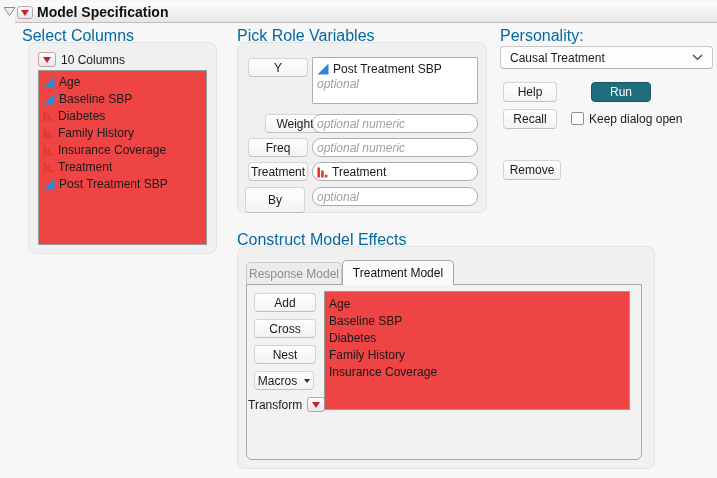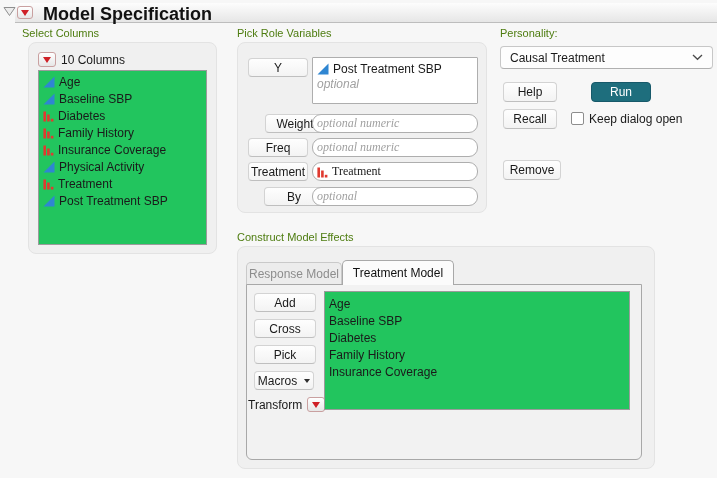--- a/index.html
+++ b/index.html
@@ -9,45 +9,45 @@
     font-family:"Liberation Sans",sans-serif;
     font-size:12px;color:#1a1a1a;
     -webkit-font-smoothing:antialiased;
   }
   .abs{position:absolute;box-sizing:border-box;}
 
   
   .header-strip{left:15px;top:3px;right:0;height:20px;
     background:linear-gradient(#fdfdfd,#e6e6e6);
     border-bottom:1px solid #bdbdbd;}
-  .page-title{left:37px;top:4px;font-size:18px;font-weight:bold;color:#111;margin-left:6px;}
-
-  
-  .section-label{font-size:11px;color:#4d7c0f;}
+  .page-title{left:37px;top:4px;font-size:14px;font-weight:bold;color:#111;}
+
+  
+  .section-label{font-size:16px;color:#0369a1;}
 
   
   .panel{background:#f0f0f0;border:1px solid #e3e3e3;border-radius:8px;}
 
   
-  .listbox{background:#22c55e;border:1px solid #9b9b9b;}
+  .listbox{background:#ef4444;border:1px solid #9b9b9b;}
 
   .item-row{display:flex;align-items:center;gap:4px;height:17px;padding-left:4px;white-space:nowrap;}
   .item-row svg{flex:0 0 auto;display:block;}
 
   
   .jmp-btn{display:flex;align-items:center;justify-content:center;
     background:linear-gradient(#fefefe,#f3f3f3);
     border:1px solid #d3d3d3;border-bottom-color:#bfbfbf;
     border-radius:4px;color:#1a1a1a;cursor:default;}
   .run-btn{background:var(--c-run_button,#1e6e7d);color:var(--c-run_button_text,#fff);
     border:1px solid #17596a;border-radius:4px;}
 
   
   .field{background:#fff;border:1px solid #aeaeae;border-radius:9px;
-    display:flex;align-items:center;padding:0 4px;font-family:Liberation Serif, serif;}
+    display:flex;align-items:center;padding:0 4px;}
   .placeholder{font-style:italic;color:#a0a0a0;}
 
   .dropzone{background:#fff;border:1px solid #aeaeae;border-radius:1px;padding:2px 4px;}
 
   
   .dropdown{background:#fdfdfd;border:1px solid #c7c7c7;border-bottom-color:#b0b0b0;
     border-radius:4px;display:flex;align-items:center;justify-content:space-between;
     padding:8px 9px;}
 
   
@@ -124,26 +124,20 @@
     </div>
     <div class="item-row">
       <svg class="nom" width="11" height="12" viewBox="0 0 11 12">
           <rect x="0.4" y="1.5" width="2.6" height="10"></rect>
           <rect x="4.1" y="4.5" width="2.6" height="7"></rect>
           <rect x="7.8" y="8.8" width="2.6" height="2.7"></rect>
         </svg>
       <span>Insurance Coverage</span>
     </div>
     <div class="item-row">
-      <svg class="cont" width="12" height="12" viewBox="0 0 12 12">
-          <polygon points="0.5,11.5 11.5,0.5 11.5,11.5"></polygon>
-        </svg>
-      <span>Physical Activity</span>
-    </div>
-    <div class="item-row">
       <svg class="nom" width="11" height="12" viewBox="0 0 11 12">
           <rect x="0.4" y="1.5" width="2.6" height="10"></rect>
           <rect x="4.1" y="4.5" width="2.6" height="7"></rect>
           <rect x="7.8" y="8.8" width="2.6" height="2.7"></rect>
         </svg>
       <span>Treatment</span>
     </div>
     <div class="item-row">
       <svg class="cont" width="12" height="12" viewBox="0 0 12 12">
           <polygon points="0.5,11.5 11.5,0.5 11.5,11.5"></polygon>
@@ -180,21 +174,21 @@
   <div class="abs jmp-btn" style="left:10px;top:119px;width:60px;height:19px;">Treatment</div>
   <div class="abs field" style="left:74px;top:119px;width:166px;height:19px;gap:4px;">
     <svg class="nom" width="11" height="12" viewBox="0 0 11 12">
         <rect x="0.4" y="1.5" width="2.6" height="10"></rect>
         <rect x="4.1" y="4.5" width="2.6" height="7"></rect>
         <rect x="7.8" y="8.8" width="2.6" height="2.7"></rect>
       </svg>
     <span>Treatment</span>
   </div>
 
-  <div class="abs jmp-btn" style="left:26px;top:144px;width:60px;height:19px;">By</div>
+  <div class="abs jmp-btn" style="left:7px;top:144px;width:60px;height:26px;">By</div>
   <div class="abs field" style="left:74px;top:144px;width:166px;height:19px;">
     <span class="placeholder">optional</span>
   </div>
 </div>
 
 <span class="abs section-label" style="left:500px;top:27px;">Personality:</span>
 <div class="abs dropdown" style="left:500px;top:46px;width:213px;height:23px;">
   <span>Causal Treatment</span>
   <svg width="11" height="7" viewBox="0 0 11 7">
       <polyline points="1,1 5.5,5.3 10,1" fill="none" stroke="#4a4a4a" stroke-width="1.3"></polyline>
@@ -213,21 +207,21 @@
 <span class="abs section-label" style="left:237px;top:231px;">Construct Model Effects</span>
 <div class="abs panel" style="left:237px;top:246px;width:418px;height:223px;">
 
   <div class="abs tab tab-active" style="left:104px;top:13px;width:112px;height:25px;">Treatment Model</div>
   <div class="abs tab tab-inactive" style="left:8px;top:15px;width:96px;height:23px;">Response Model</div>
 
   <div class="abs tab-panel" style="left:8px;top:37px;width:396px;height:176px;">
 
     <div class="abs jmp-btn" style="left:7px;top:8px;width:62px;height:19px;">Add</div>
     <div class="abs jmp-btn" style="left:7px;top:34px;width:62px;height:19px;">Cross</div>
-    <div class="abs jmp-btn" style="left:7px;top:60px;width:62px;height:19px;">Pick</div>
+    <div class="abs jmp-btn" style="left:7px;top:60px;width:62px;height:19px;">Nest</div>
     <div class="abs jmp-btn" style="left:7px;top:86px;width:60px;height:19px;">
       <span>Macros</span>
       <span class="caret-down"></span>
     </div>
     <div class="abs" style="left:1px;top:112px;display:flex;align-items:center;gap:5px;">
       <span>Transform</span>
       <span class="red-tri-btn"></span>
     </div>
 
     <div class="abs listbox" style="left:77px;top:6px;width:306px;height:119px;padding-top:3px;">

